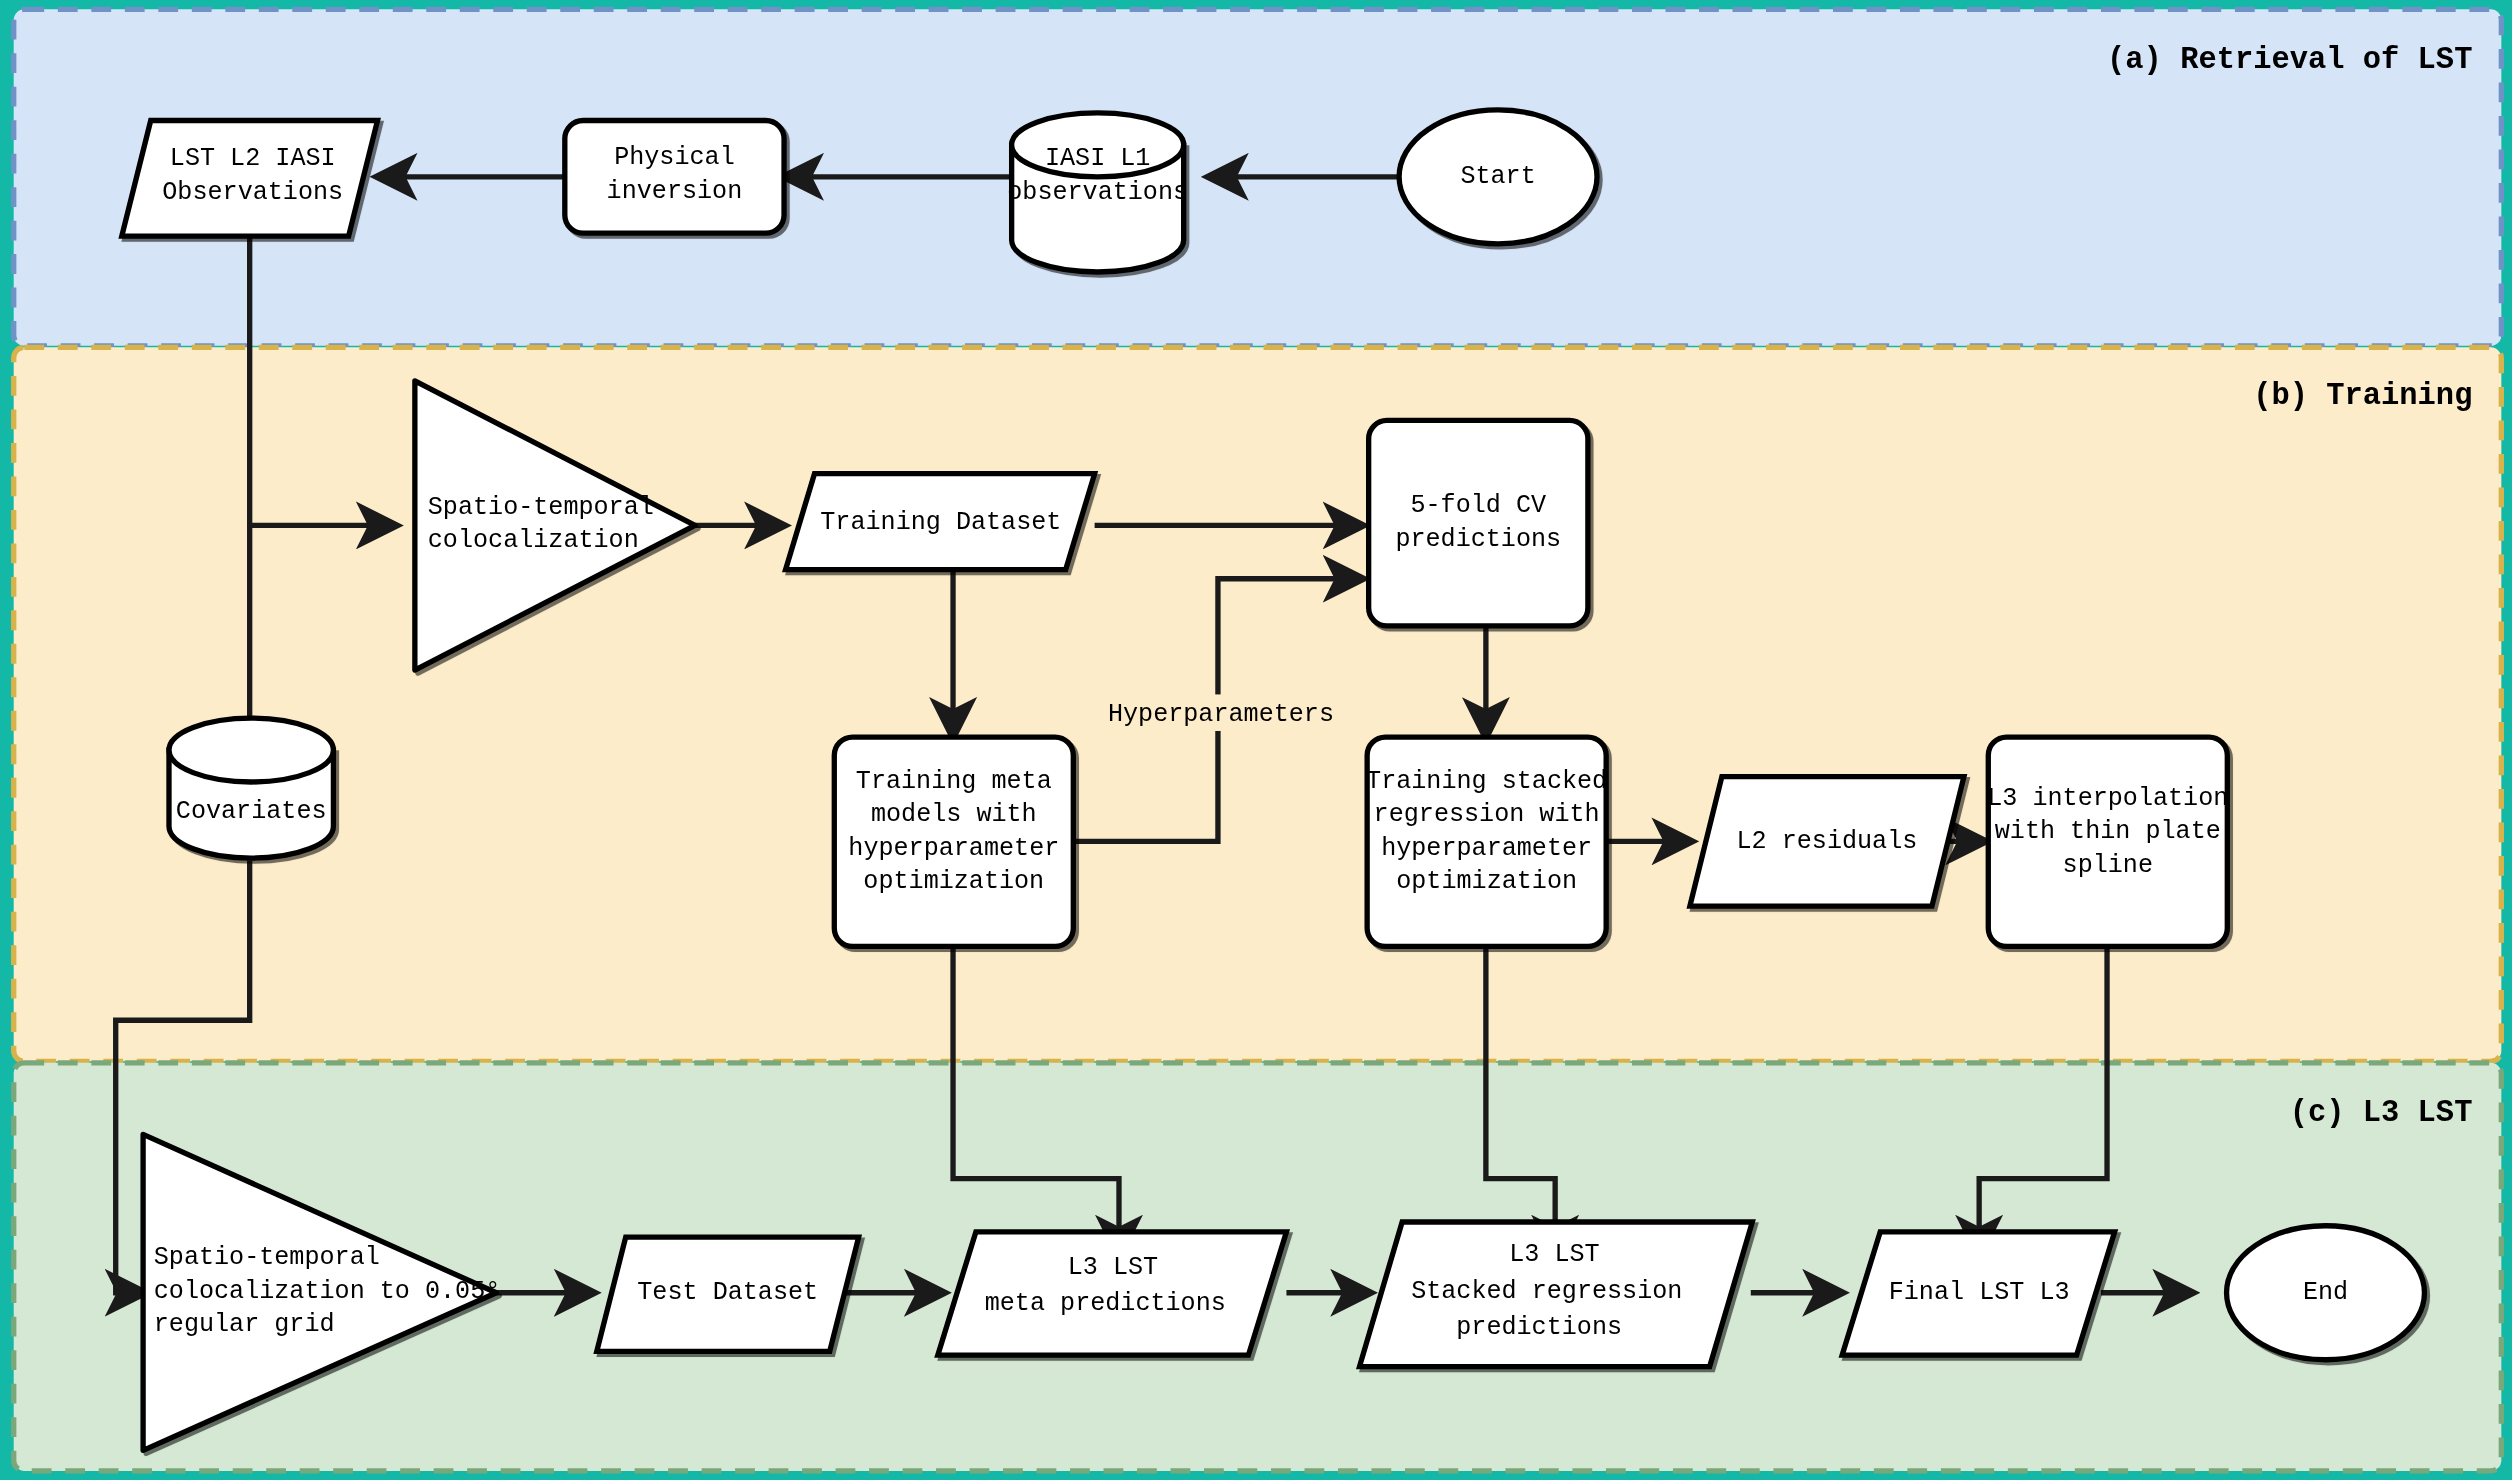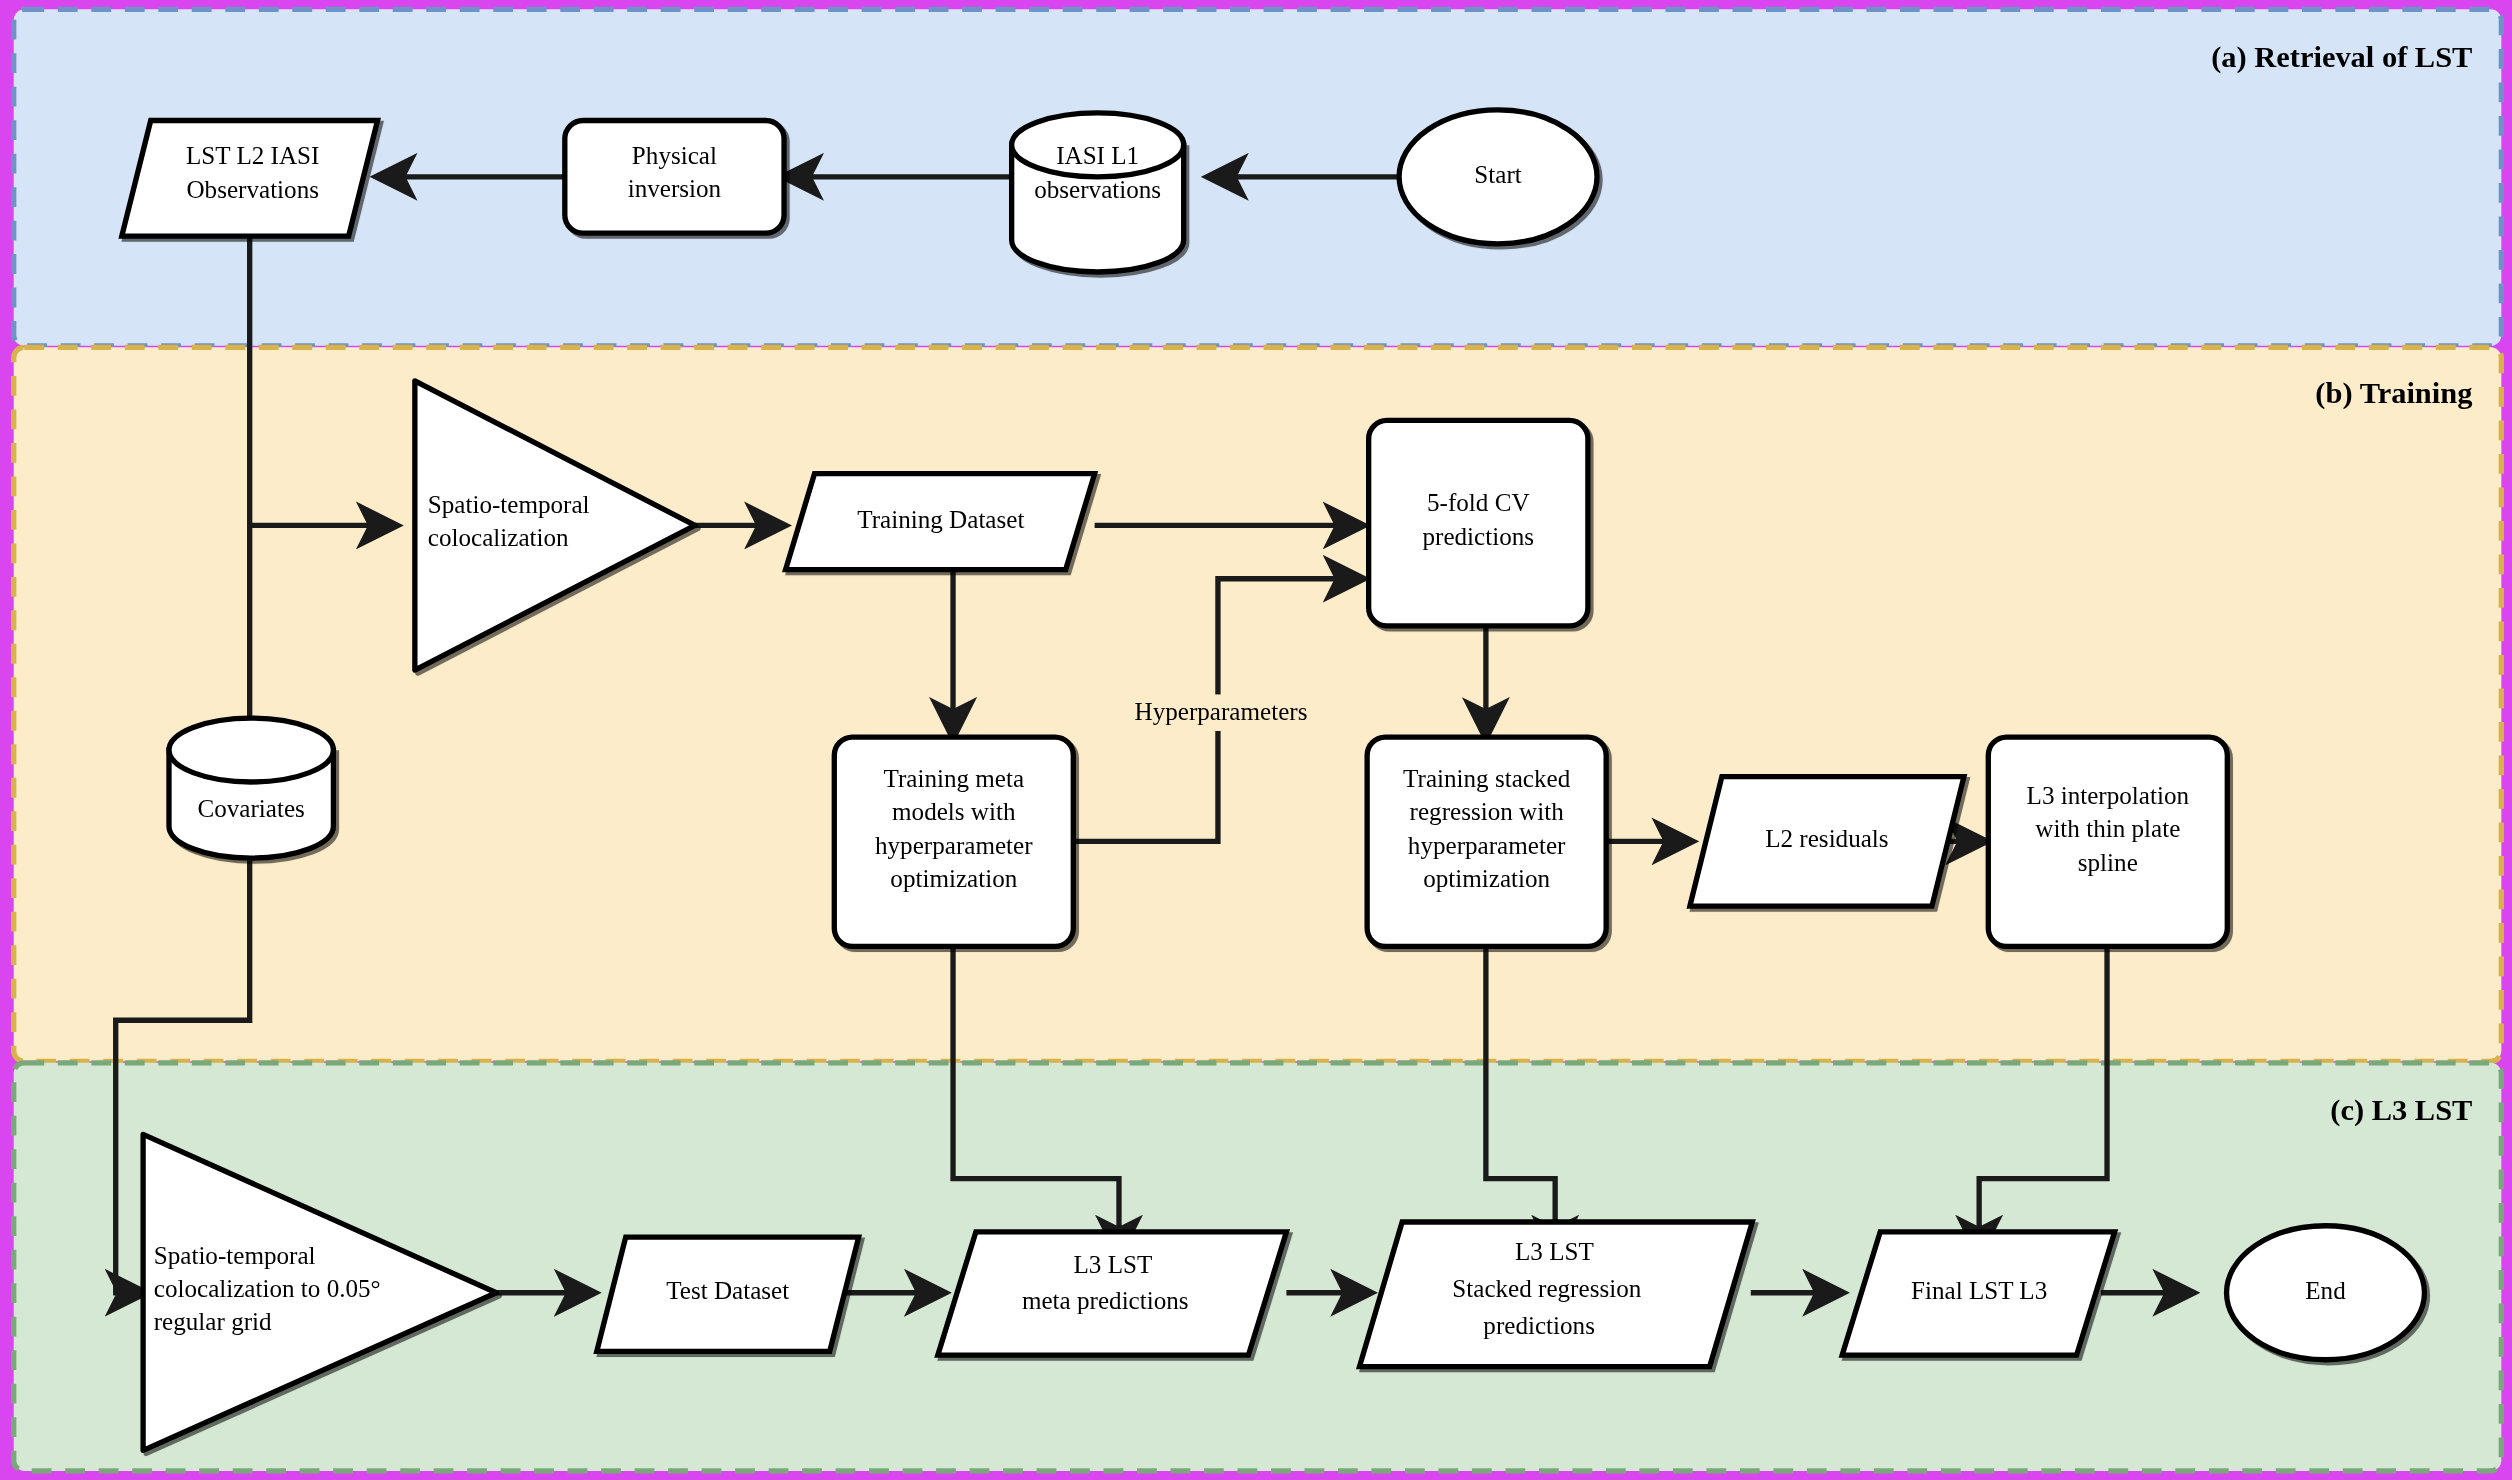--- a/index.html
+++ b/index.html
@@ -1,17 +1,17 @@
 <!DOCTYPE html>
 <html style="font-size:12px"><head>
 <meta charset="utf-8">
 <style>
   html,body{margin:0;padding:0;background:#ffffff;}
-  #stage{position:relative;width:2512px;height:1481px;background:#d946ef;
-         font-family:Liberation Serif, serif;}
+  #stage{position:relative;width:2512px;height:1481px;background:#14b8a6;
+         font-family:Liberation Mono, monospace;}
   svg#flow{position:absolute;left:0;top:0;width:2512px;height:1481px;}
   .panel-label{font-weight:bold;font-size:40px;fill:#000;}
   .node-text{font-size:33px;fill:#000;}
   .edge-label{font-size:33px;fill:#000;}
   text{dominant-baseline:middle;}
 </style>
 </head>
 <body>
 
 <div id="stage">

